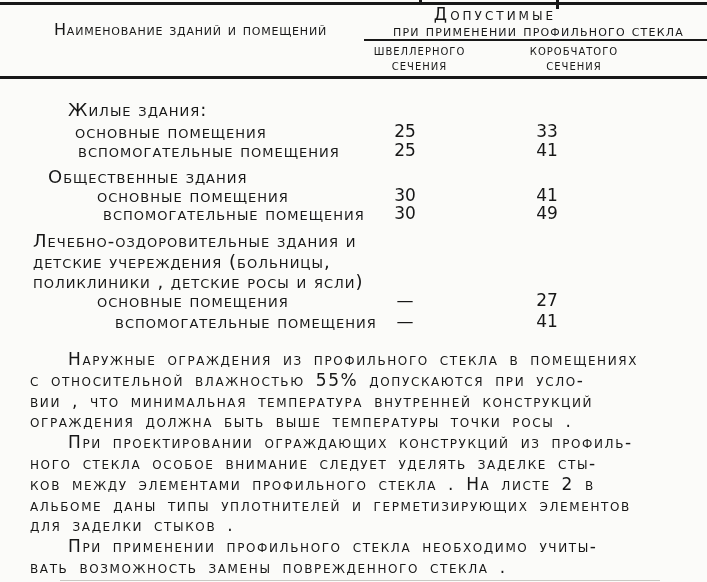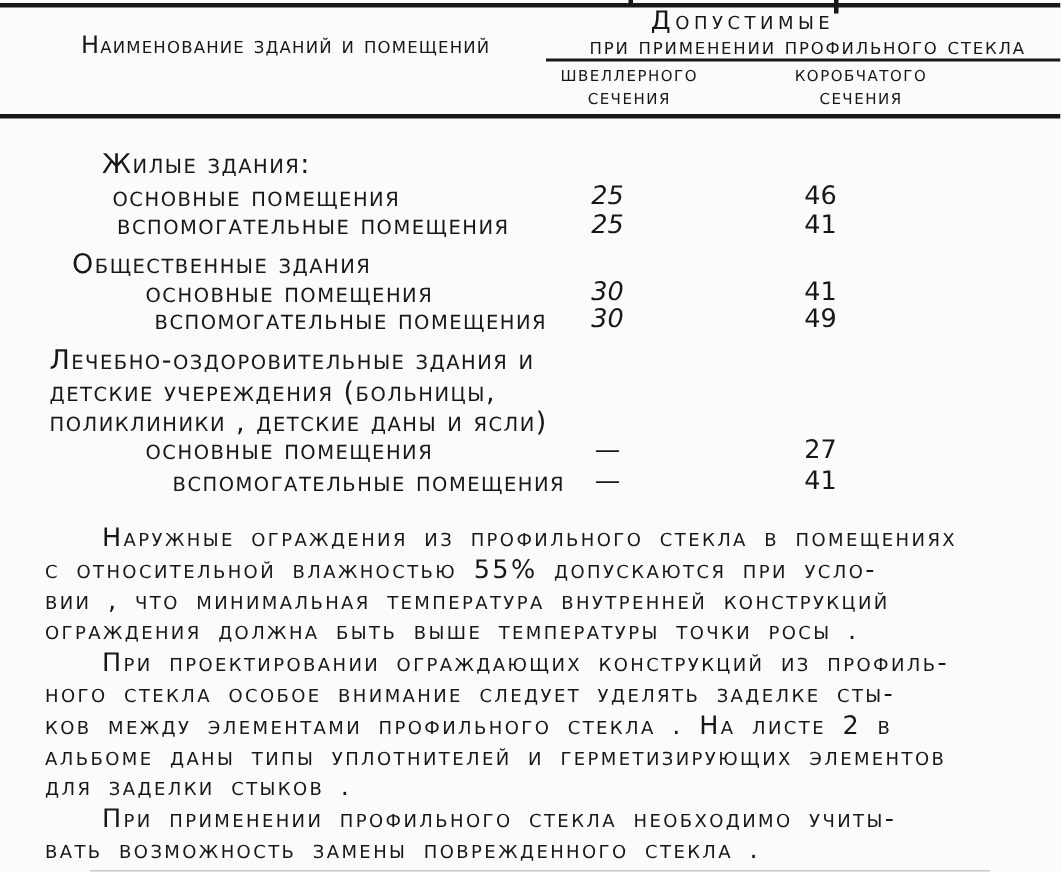--- a/index.html
+++ b/index.html
@@ -44,21 +44,21 @@
 
   .trow{
     position:absolute;left:0;width:707px;height:20px;
     font-size:18px;letter-spacing:1px;padding-left:44px;
   }
   .tlabel{position:absolute;top:0;}
   .tval{
     position:absolute;top:0;width:54px;text-align:center;
     font-variant:normal;font-size:17px;letter-spacing:0;
   }
-  .c1{left:378px;font-style:italic;}
+  .c1{left:378px;}
   .c2{left:520px;}
 
   .paras{
     position:absolute;left:30px;top:349px;width:670px;
     font-size:17px;line-height:20.8px;
     letter-spacing:1.6px;word-spacing:4px;
   }
   .pline{white-space:nowrap;}
   .pline.indent{text-indent:38px;}
 </style>
@@ -87,21 +87,21 @@
   </div>
 
   <div class="rule mid-rule"></div>
 
   <div class="trow sc" style="top:99px">
     <span class="tlabel" style="left:68px">Жилые здания:</span>
   </div>
   <div class="trow sc" style="top:121px">
     <span class="tlabel" style="left:75px">основные помещения</span>
     <span class="tval c1">25</span>
-    <span class="tval c2">46</span>
+    <span class="tval c2">33</span>
   </div>
   <div class="trow sc" style="top:140px">
     <span class="tlabel" style="left:78px">вспомогательные помещения</span>
     <span class="tval c1">25</span>
     <span class="tval c2">41</span>
   </div>
   <div class="trow sc" style="top:166px">
     <span class="tlabel" style="left:48px">Общественные здания</span>
   </div>
   <div class="trow sc" style="top:185px">
@@ -114,21 +114,21 @@
     <span class="tval c1">30</span>
     <span class="tval c2">49</span>
   </div>
   <div class="trow sc" style="top:230px">
     <span class="tlabel" style="left:33px">Лечебно-оздоровительные здания и</span>
   </div>
   <div class="trow sc" style="top:251px">
     <span class="tlabel" style="left:33px">детские учереждения (больницы,</span>
   </div>
   <div class="trow sc" style="top:271px">
-    <span class="tlabel" style="left:33px">поликлиники , детские даны и ясли)</span>
+    <span class="tlabel" style="left:33px">поликлиники , детские росы и ясли)</span>
   </div>
   <div class="trow sc" style="top:290px">
     <span class="tlabel" style="left:97px">основные помещения</span>
     <span class="tval c1">—</span>
     <span class="tval c2">27</span>
   </div>
   <div class="trow sc" style="top:311px">
     <span class="tlabel" style="left:115px">вспомогательные помещения</span>
     <span class="tval c1">—</span>
     <span class="tval c2">41</span>

